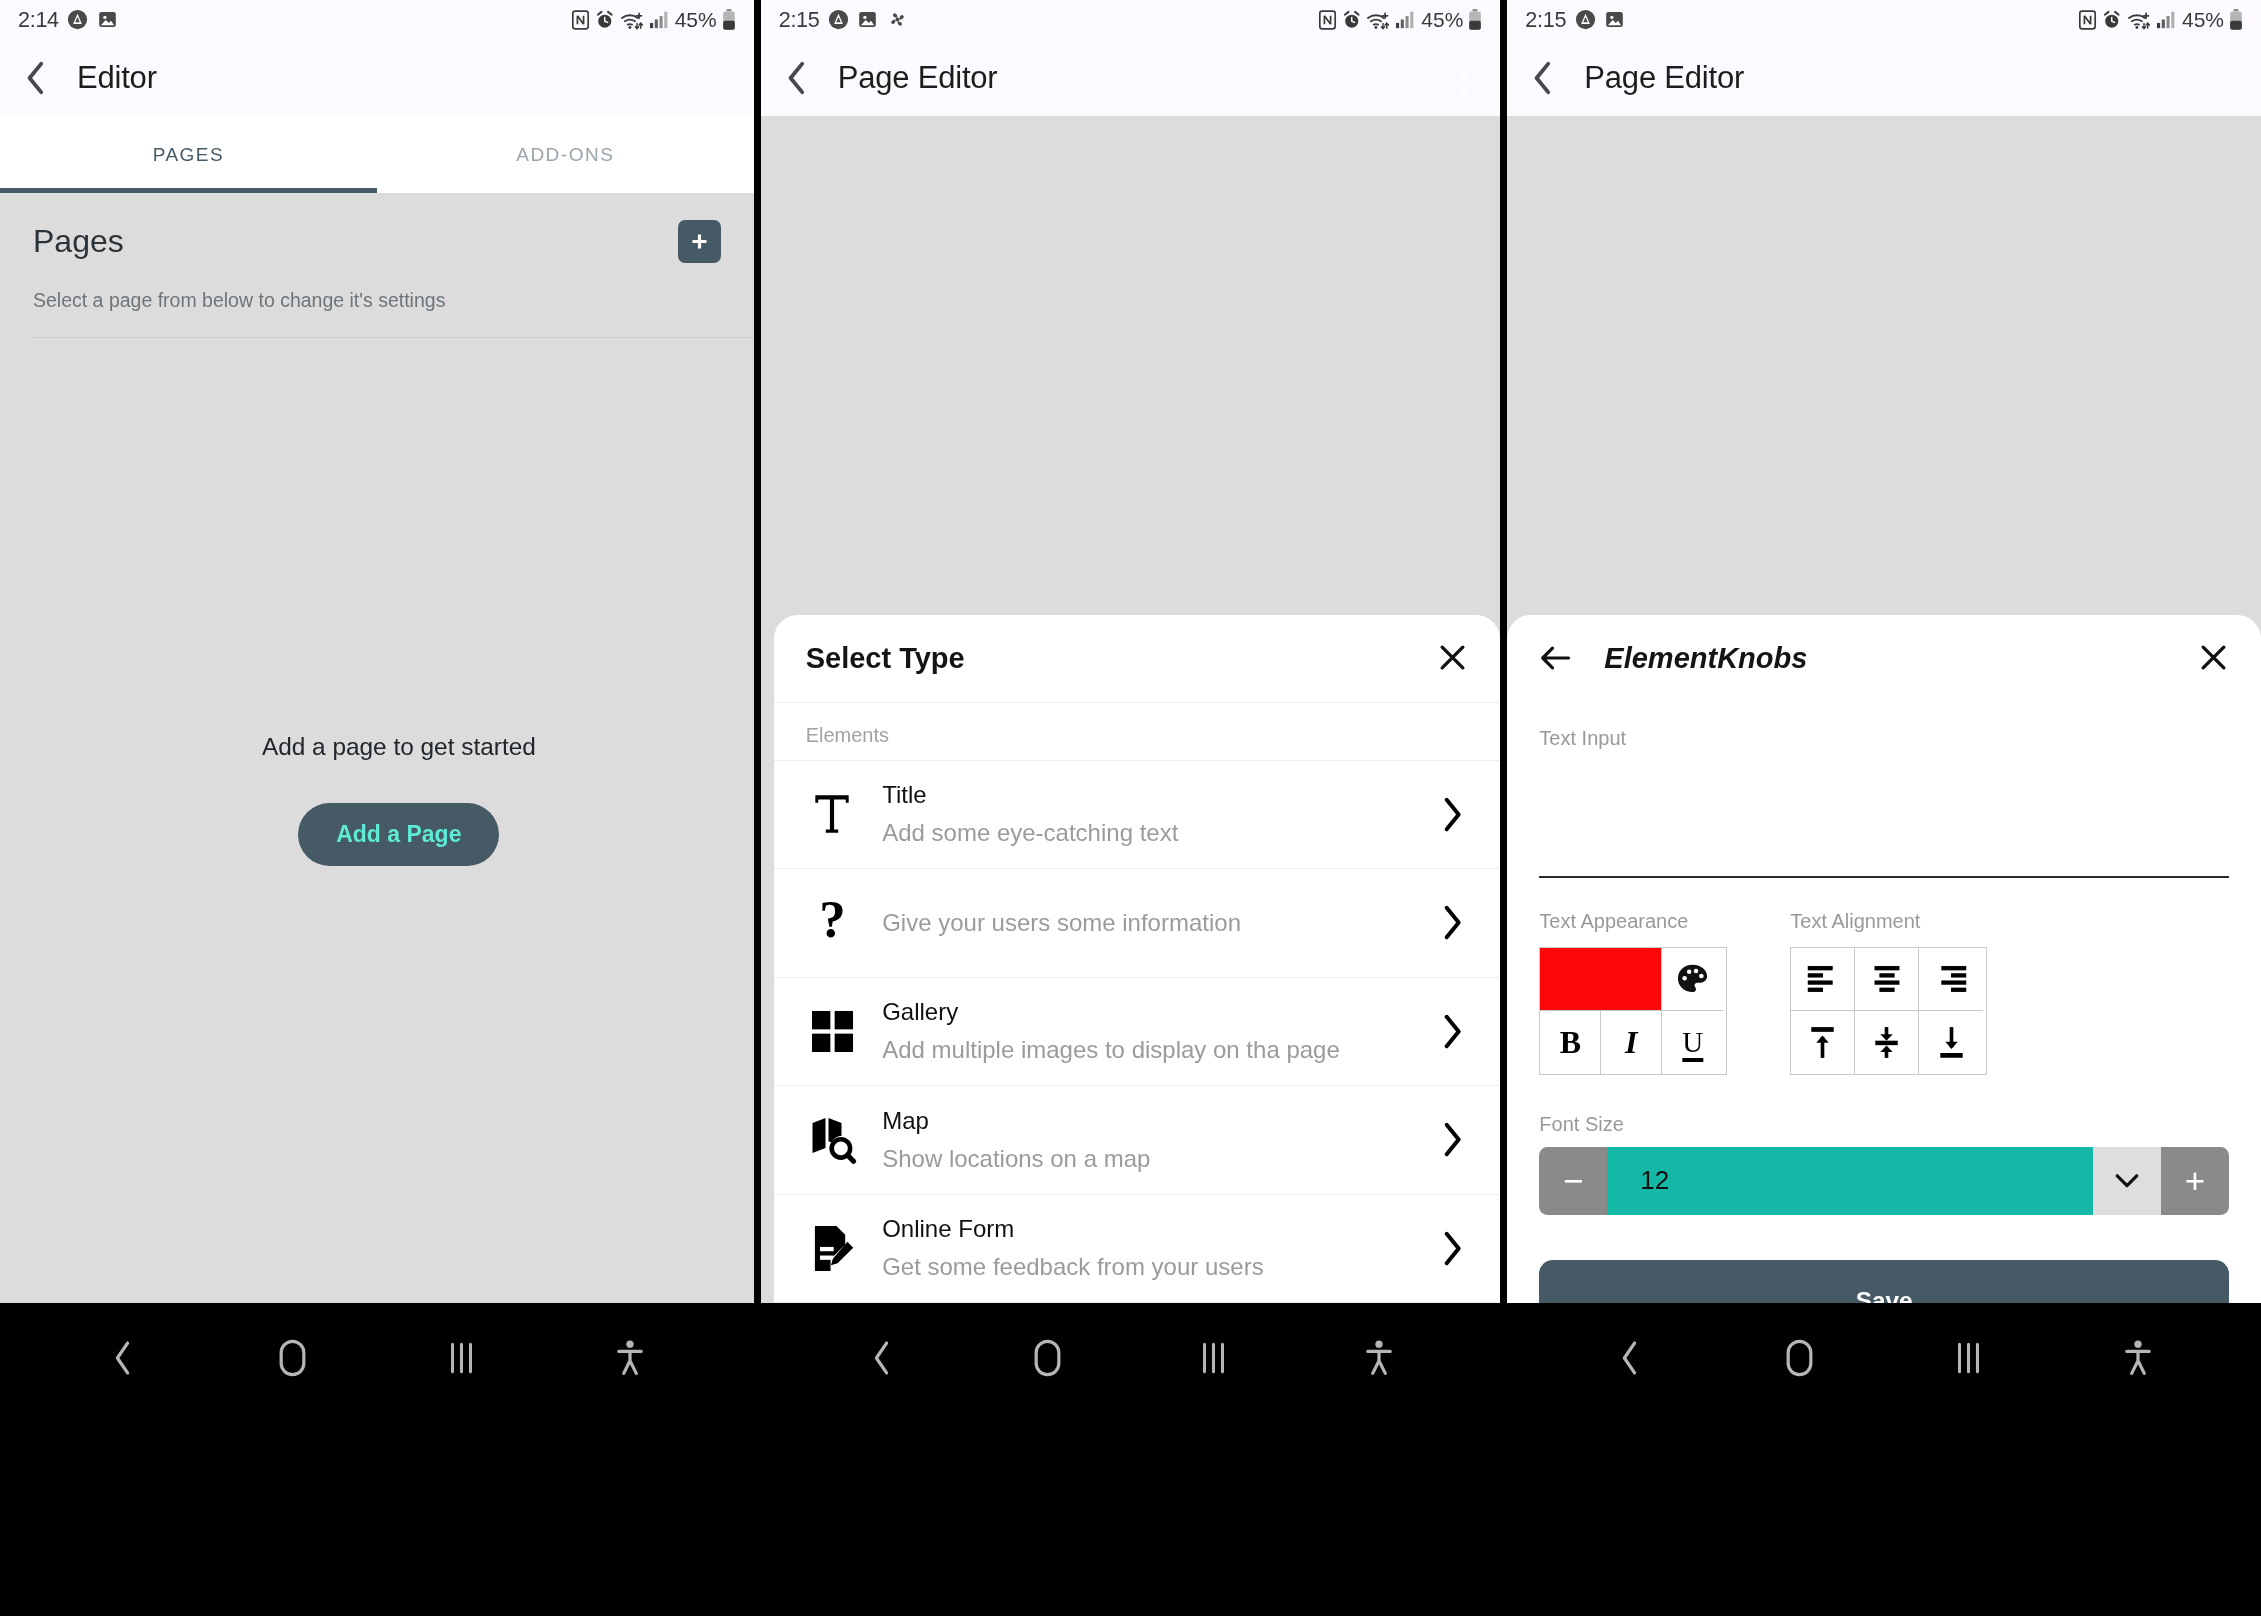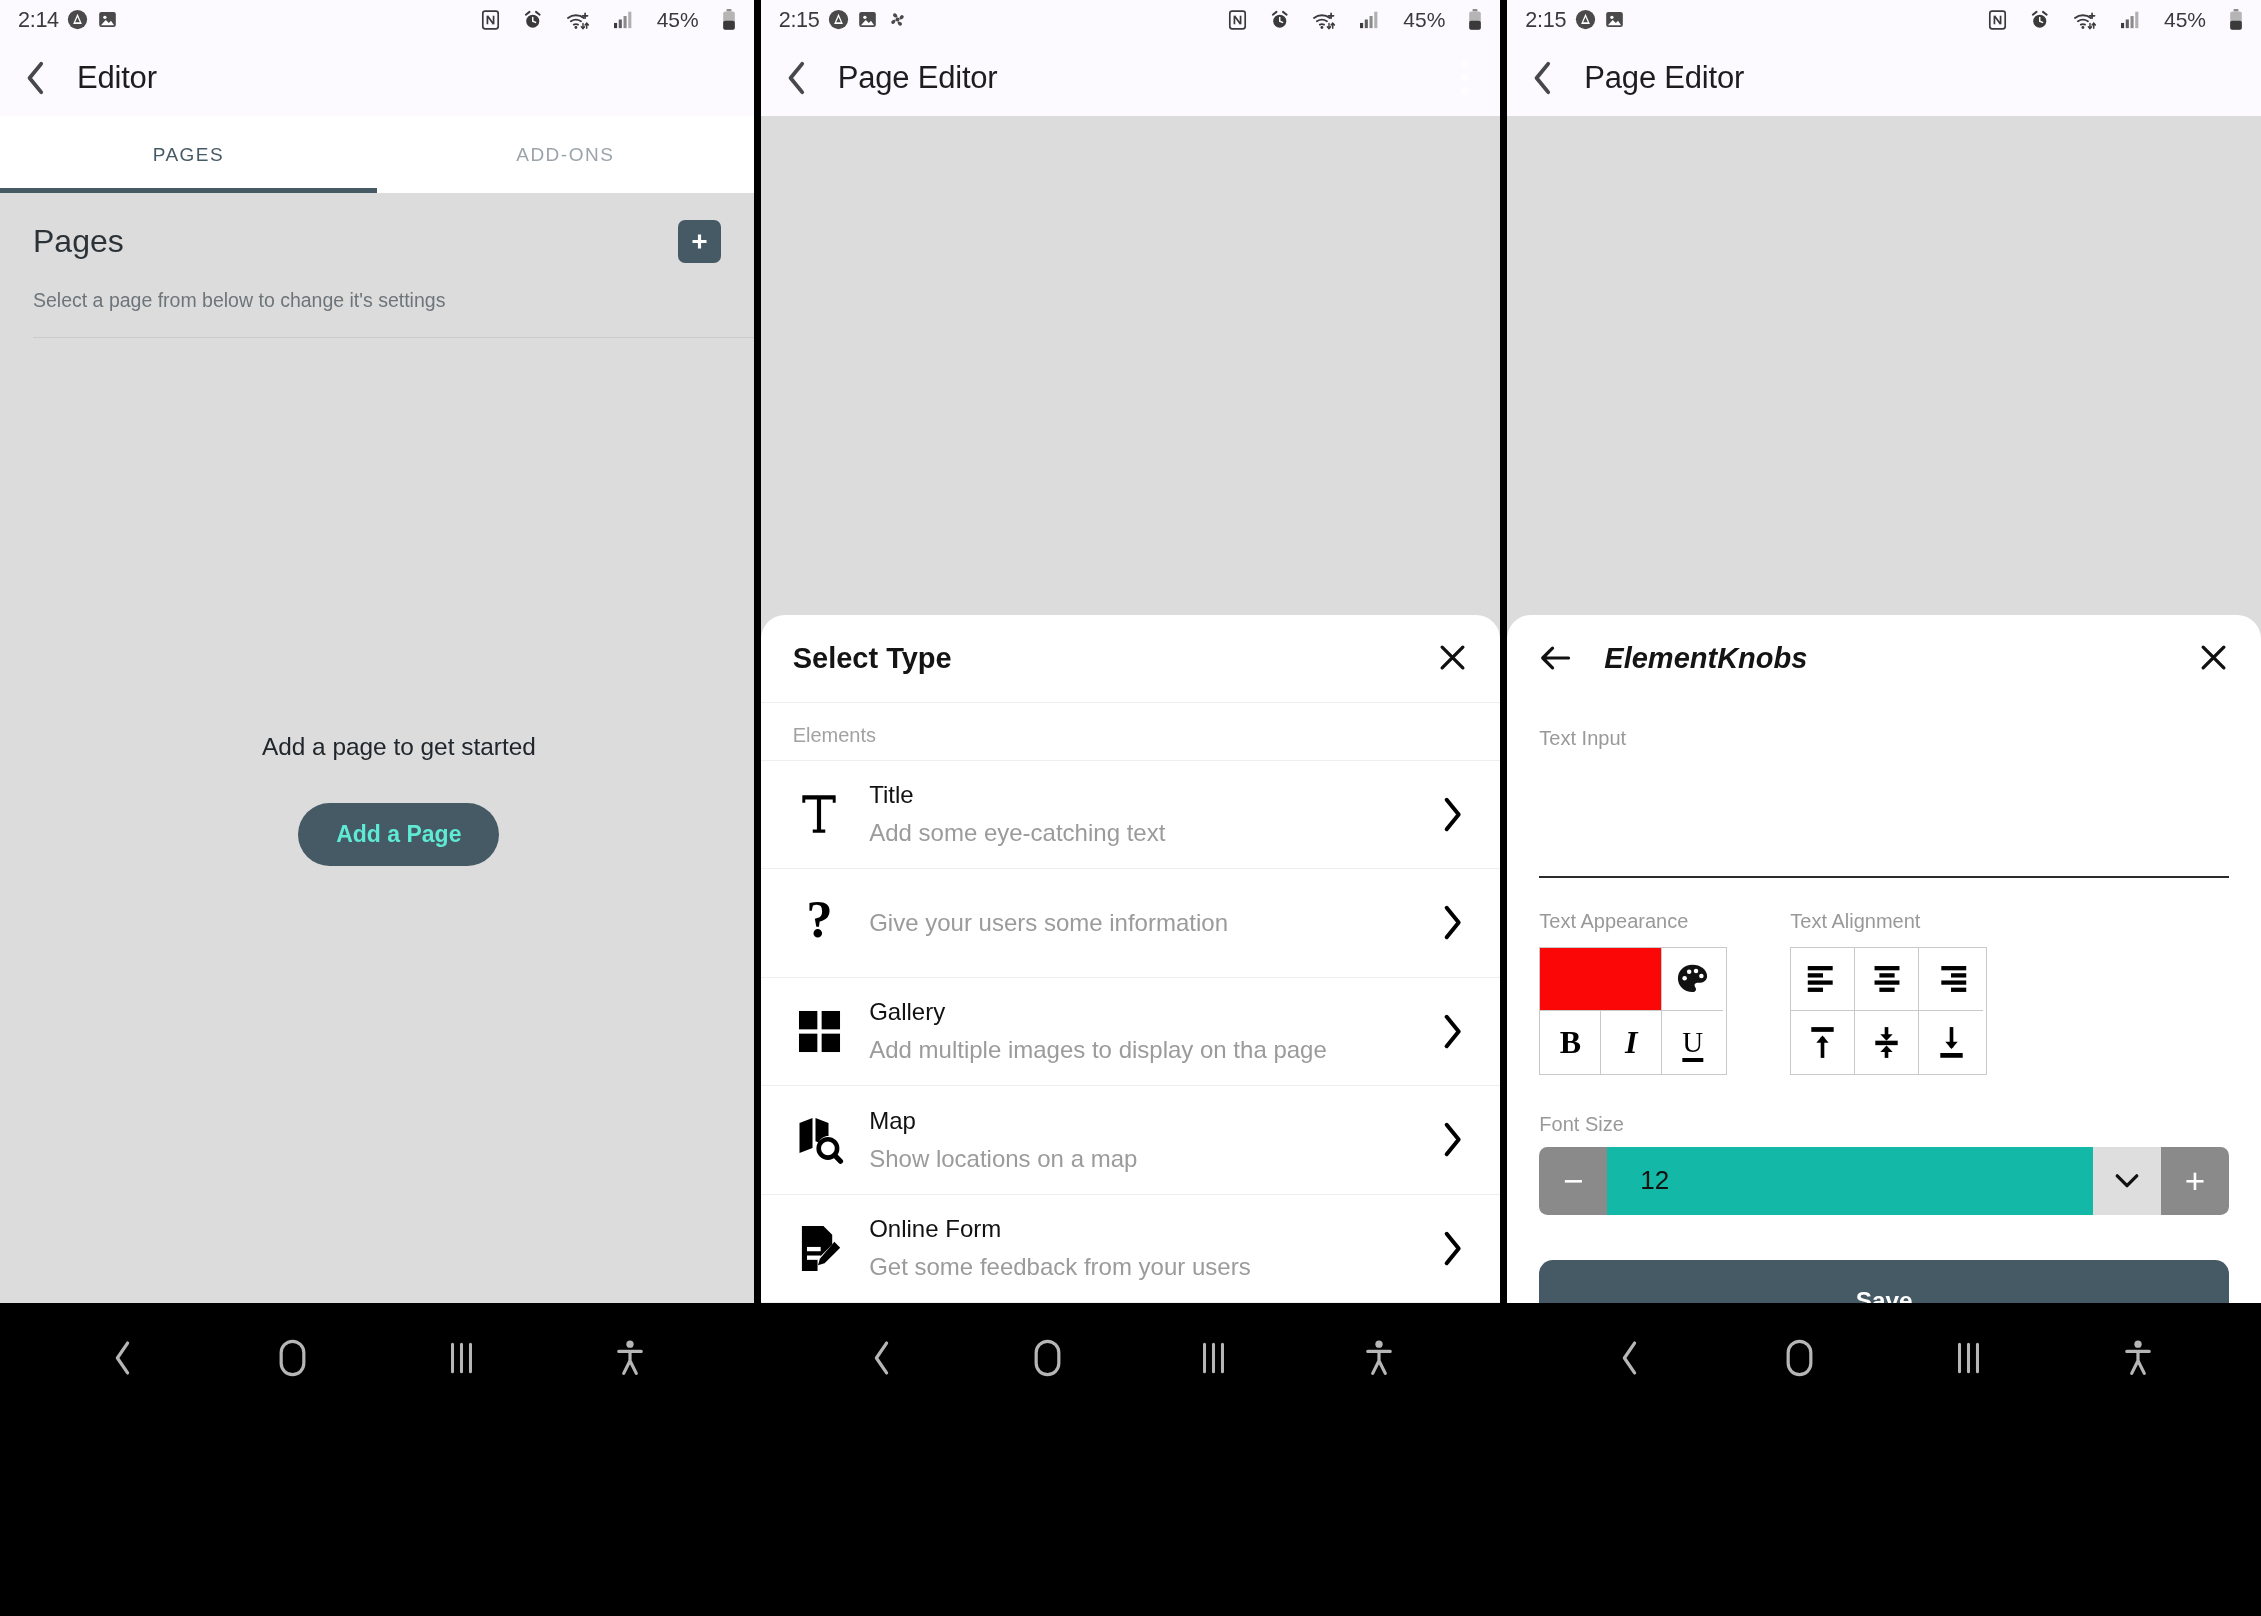--- a/index.html
+++ b/index.html
@@ -9,21 +9,21 @@
   .screens { display:flex; width:2261px; height:1616px; }
   .phone { width:754px; height:1412px; position:relative; display:flex; flex-direction:column;
            background:#dcdcdc; overflow:hidden; }
   .phone.mid { border-left:7px solid #000; border-right:7px solid #000; }
 
   
   .statusbar { height:39px; flex:0 0 39px; display:flex; align-items:center;
                justify-content:space-between; padding:0 18px 0 18px; background:#fdfaff; }
   .sb-left { display:flex; align-items:center; gap:8.4px; }
   .sb-time { font-size:21.6px; color:#3a3a3a; font-weight:400; letter-spacing:-0.3px; }
-  .sb-right { display:flex; align-items:center; gap:23px; }
+  .sb-right { display:flex; align-items:center; gap:5px; }
   .sb-pct { font-size:21px; color:#3a3a3a; }
   .ic { display:block; }
 
   
   .appbar { flex:0 0 77px; background:#fdfaff; display:flex; align-items:center;
             padding:0 24px; position:relative; }
   .appbar .back { width:39px; display:flex; align-items:center; justify-content:flex-start; }
   .appbar .title { font-size:31px; color:#1d1d1d; margin-left:14px; letter-spacing:-0.2px; }
   .appbar .kebab { position:absolute; right:32px; top:50%; transform:translateY(-50%);
                    display:flex; flex-direction:column; gap:6.3px; }
@@ -294,21 +294,21 @@
       <span class="title">Page Editor</span>
       <span class="kebab">
           <i></i>
           <i></i>
           <i></i>
         </span>
     </div>
 
     <div class="preview" style="flex:0 0 499px;"></div>
 
-    <div class="sheet" style="flex:1;">
+    <div class="sheet" style="flex:1;margin-left:13px;">
       <div class="sheet-head">
         <span class="sheet-title">Select Type</span>
         <span>
           <svg width="31" height="31" viewBox="0 0 24 24">
               <path d="M4 4 L20 20 M20 4 L4 20" stroke="#111" stroke-width="2.6" stroke-linecap="round"></path>
             </svg>
         </span>
       </div>
       <div class="sheet-sep"></div>
       <div class="sect-label">Elements</div>

